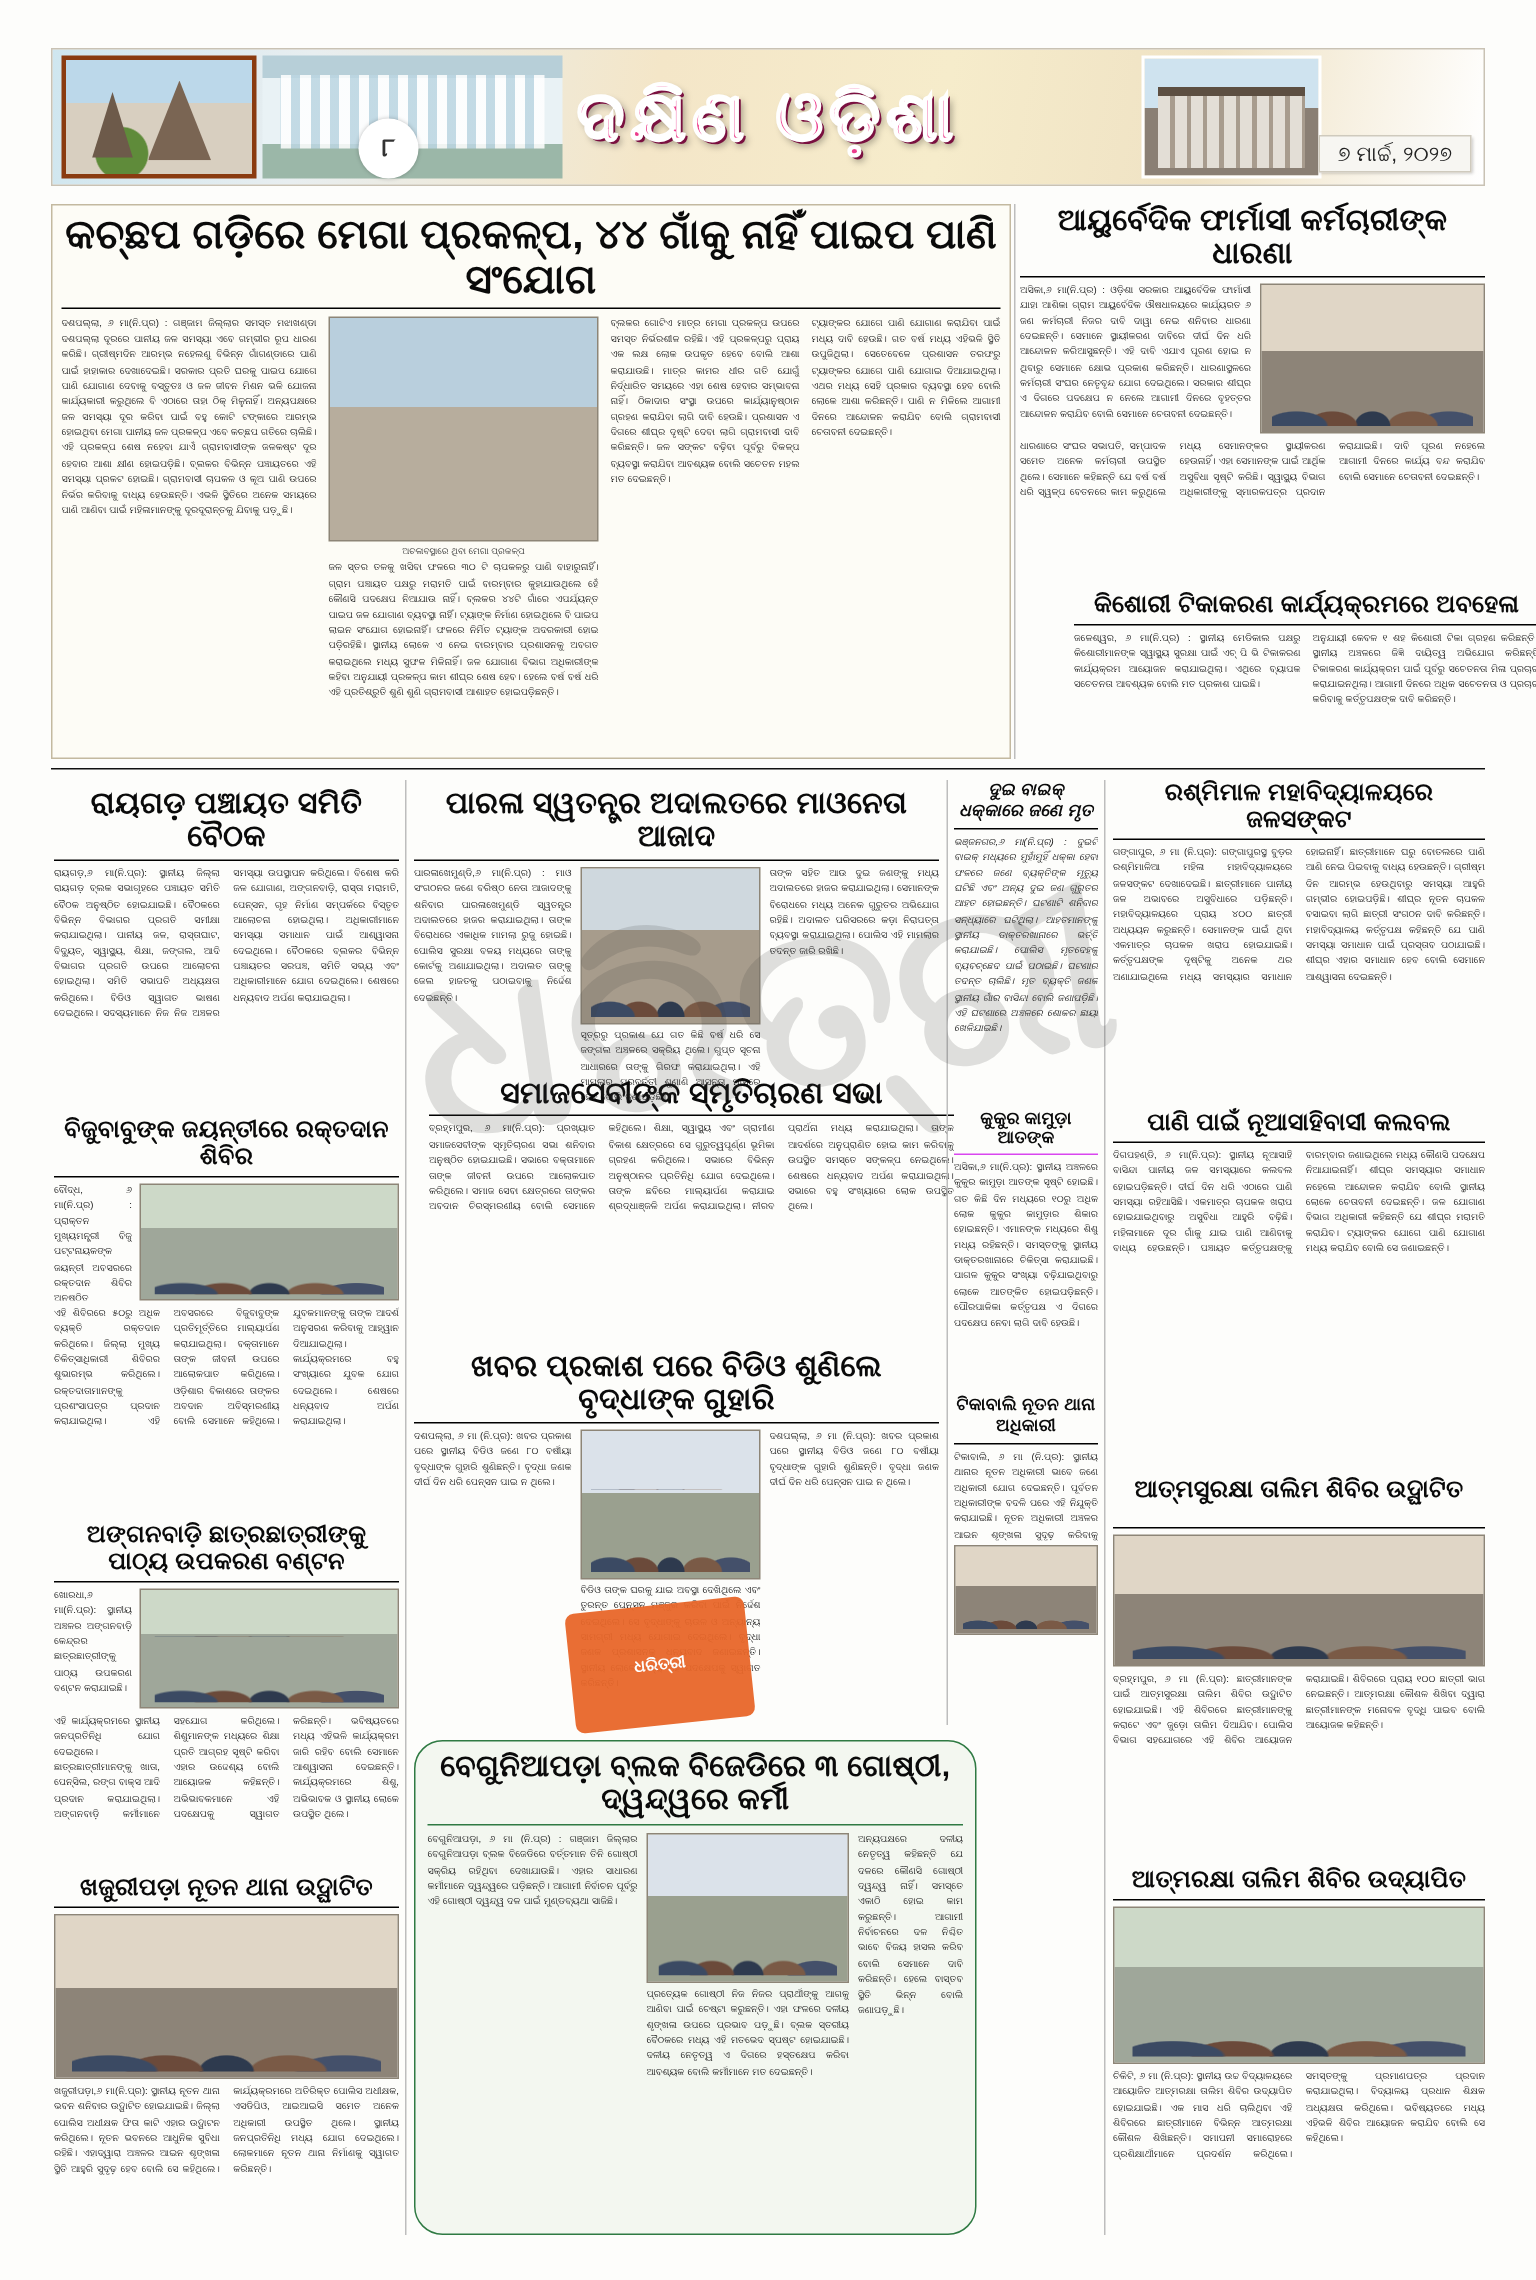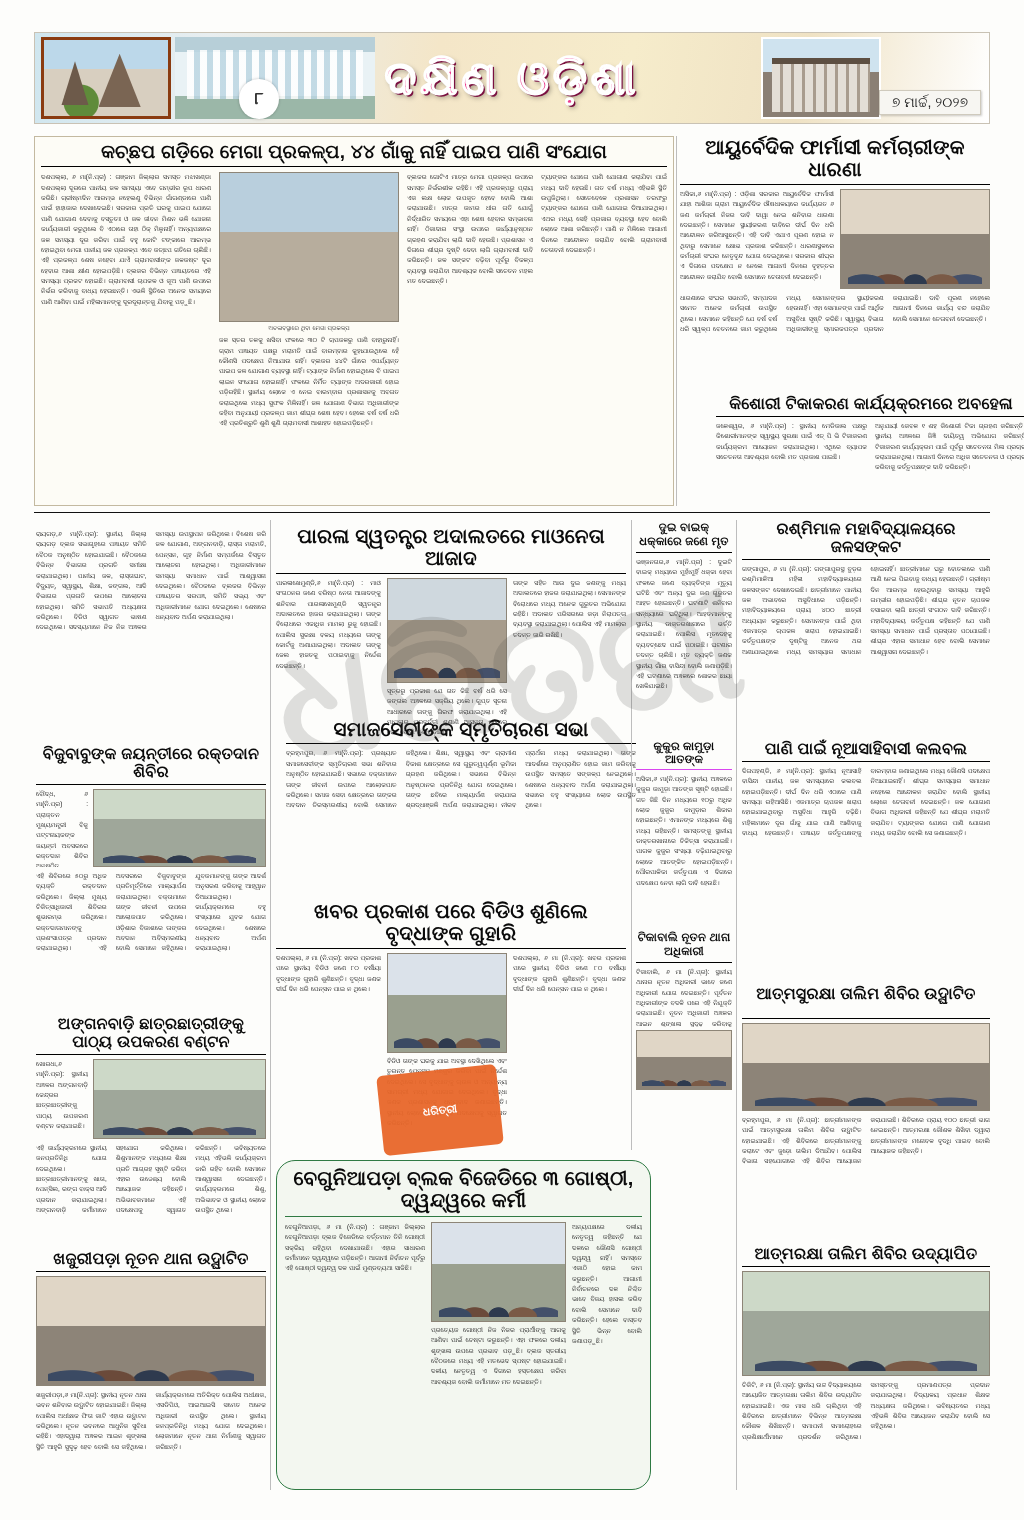--- a/index.html
+++ b/index.html
@@ -106,21 +106,21 @@
     box-shadow: 1px 1px 2px rgba(0,0,0,.2);
     white-space: nowrap;
   }
 
   
   .blk { position: absolute; }
   .hl {
     font-weight: 700; color:#0a0a0a; line-height:1.12;
     text-align: center; letter-spacing: .2px;
   }
-  .hl.lead { font-size: 19px; }
+  .hl.lead { font-size: 27px; }
   .hl.big  { font-size: 20px; }
   .hl.mid  { font-size: 16px; }
   .hl.xs   { font-size: 11.5px; }
 
   .body {
     font-size: 6.4px; line-height: 1.62; color:#202020;
     text-align: justify; hyphens: auto; word-spacing: .2px;
   }
   .cols2 { column-count: 2; column-gap: 9px; }
   .cols3 { column-count: 3; column-gap: 9px; }
@@ -230,36 +230,37 @@
     <div class="hl mid" style="border-bottom:1px solid #000; padding-bottom:3px;">କିଶୋରୀ ଟିକାକରଣ କାର୍ଯ୍ୟକ୍ରମରେ ଅବହେଳା</div>
     <div style="display:flex; gap:8px; margin-top:4px;">
       <div class="body" style="flex:1; height:80px; overflow:hidden;">ଜଳେଶ୍ୱର, ୬ ମା(ନି.ପ୍ର) : ସ୍ଥାନୀୟ ମେଡିକାଲ ପକ୍ଷରୁ କିଶୋରୀମାନଙ୍କ ସ୍ୱାସ୍ଥ୍ୟ ସୁରକ୍ଷା ପାଇଁ ଏଚ୍ ପି ଭି ଟିକାକରଣ କାର୍ଯ୍ୟକ୍ରମ ଆୟୋଜନ କରାଯାଇଥିଲା। ଏଥିରେ ବ୍ୟାପକ ସଚେତନତା ଆବଶ୍ୟକ ବୋଲି ମତ ପ୍ରକାଶ ପାଇଛି।</div>
       <div class="body" style="flex:1; height:80px; overflow:hidden;">ଅନୁଯାୟୀ କେବଳ ୧ ଶହ କିଶୋରୀ ଟିକା ଗ୍ରହଣ କରିଛନ୍ତି। ସ୍ଥାନୀୟ ଅଞ୍ଚଳରେ ଜିଜ୍ଞି ଦାୟିତ୍ୱ ଅଭିଯୋଗ କରିଛନ୍ତି ଟିକାକରଣ କାର୍ଯ୍ୟକ୍ରମ ପାଇଁ ପୂର୍ବରୁ ସଚେତନତା ମିଳା ପ୍ରଚାର କରାଯାଇନଥିଲା। ଆଗାମୀ ଦିନରେ ଅଧିକ ସଚେତନତା ଓ ପ୍ରଚାର କରିବାକୁ କର୍ତ୍ତୃପକ୍ଷଙ୍କ ଦାବି କରିଛନ୍ତି।</div>
     </div>
   </div>
 
   <div class="hrule" style="left:34px; top:512px; width:956px;"></div>
 
   <div class="blk" style="left:36px; top:525px; width:230px; height:215px;">
+    <div class="hl big" style="border-bottom:1px solid #000; padding-bottom:3px;">ରାୟଗଡ଼ ପଞ୍ଚାୟତ ସମିତି ବୈଠକ</div>
     <div class="body cols2" style="margin-top:4px; height:185px; overflow:hidden;">ରାୟଗଡ଼,୬ ମା(ନି.ପ୍ର): ସ୍ଥାନୀୟ ଜିଲ୍ଲା ରାୟଗଡ଼ ବ୍ଲକ ସଭାଗୃହରେ ପଞ୍ଚାୟତ ସମିତି ବୈଠକ ଅନୁଷ୍ଠିତ ହୋଇଯାଇଛି। ବୈଠକରେ ବିଭିନ୍ନ ବିଭାଗର ପ୍ରଗତି ସମୀକ୍ଷା କରାଯାଇଥିଲା। ପାନୀୟ ଜଳ, ରାସ୍ତାଘାଟ, ବିଦ୍ୟୁତ୍, ସ୍ୱାସ୍ଥ୍ୟ, ଶିକ୍ଷା, ଜଙ୍ଗଲ, ଆଦି ବିଭାଗର ପ୍ରଗତି ଉପରେ ଆଲୋଚନା ହୋଇଥିଲା। ସମିତି ସଭାପତି ଅଧ୍ୟକ୍ଷତା କରିଥିଲେ। ବିଡିଓ ସ୍ୱାଗତ ଭାଷଣ ଦେଇଥିଲେ। ସଦସ୍ୟମାନେ ନିଜ ନିଜ ଅଞ୍ଚଳର ସମସ୍ୟା ଉପସ୍ଥାପନ କରିଥିଲେ। ବିଶେଷ କରି ଜଳ ଯୋଗାଣ, ଅଙ୍ଗନବାଡ଼ି, ରାସ୍ତା ମରାମତି, ପେନ୍ସନ, ଗୃହ ନିର୍ମାଣ ସମ୍ପର୍କରେ ବିସ୍ତୃତ ଆଲୋଚନା ହୋଇଥିଲା। ଅଧିକାରୀମାନେ ସମସ୍ୟା ସମାଧାନ ପାଇଁ ଆଶ୍ୱାସନା ଦେଇଥିଲେ। ବୈଠକରେ ବ୍ଲକର ବିଭିନ୍ନ ପଞ୍ଚାୟତର ସରପଞ୍ଚ, ସମିତି ସଭ୍ୟ ଏବଂ ଅଧିକାରୀମାନେ ଯୋଗ ଦେଇଥିଲେ। ଶେଷରେ ଧନ୍ୟବାଦ ଅର୍ପଣ କରାଯାଇଥିଲା।</div>
   </div>
 
   <div class="blk" style="left:276px; top:525px; width:350px; height:195px;">
     <div class="hl big" style="border-bottom:1px solid #000; padding-bottom:3px;">ପାରଳା ସ୍ୱତନ୍ତ୍ର ଅଦାଲତରେ ମାଓନେତା ଆଜାଦ</div>
     <div style="display:flex; gap:6px; margin-top:4px;">
       <div class="body" style="flex:0 0 105px; height:160px; overflow:hidden;">ପାରଳାଖେମୁଣ୍ଡି,୬ ମା(ନି.ପ୍ର) : ମାଓ ସଂଗଠନର ଜଣେ ବରିଷ୍ଠ ନେତା ଆଜାଦଙ୍କୁ ଶନିବାର ପାରଳାଖେମୁଣ୍ଡି ସ୍ୱତନ୍ତ୍ର ଅଦାଲତରେ ହାଜର କରାଯାଇଥିଲା। ତାଙ୍କ ବିରୋଧରେ ଏକାଧିକ ମାମଲା ରୁଜୁ ହୋଇଛି। ପୋଲିସ ସୁରକ୍ଷା ବଳୟ ମଧ୍ୟରେ ତାଙ୍କୁ କୋର୍ଟକୁ ଅଣାଯାଇଥିଲା। ଅଦାଲତ ତାଙ୍କୁ ଜେଲ ହାଜତକୁ ପଠାଇବାକୁ ନିର୍ଦ୍ଦେଶ ଦେଇଛନ୍ତି।</div>
       <div style="flex:0 0 120px;">
         <div class="photo ph-street figure-people" style="position:relative; width:100%; height:105px; border:1px solid #8d8577;"></div>
         <div class="body" style="margin-top:3px; height:52px; overflow:hidden;">ସୂତ୍ରରୁ ପ୍ରକାଶ ଯେ ଗତ କିଛି ବର୍ଷ ଧରି ସେ ଜଙ୍ଗଲ ଅଞ୍ଚଳରେ ସକ୍ରିୟ ଥିଲେ। ଗୁପ୍ତ ସୂଚନା ଆଧାରରେ ତାଙ୍କୁ ଗିରଫ କରାଯାଇଥିଲା। ଏହି ମାମଲାର ପରବର୍ତ୍ତୀ ଶୁଣାଣି ଆସନ୍ତା ମାସରେ ହେବ ବୋଲି ଜଣାପଡ଼ିଛି।</div>
       </div>
       <div class="body" style="flex:1; height:160px; overflow:hidden;">ତାଙ୍କ ସହିତ ଆଉ ଦୁଇ ଜଣଙ୍କୁ ମଧ୍ୟ ଅଦାଲତରେ ହାଜର କରାଯାଇଥିଲା। ସେମାନଙ୍କ ବିରୋଧରେ ମଧ୍ୟ ଅନେକ ଗୁରୁତର ଅଭିଯୋଗ ରହିଛି। ଅଦାଲତ ପରିସରରେ କଡ଼ା ନିରାପତ୍ତା ବ୍ୟବସ୍ଥା କରାଯାଇଥିଲା। ପୋଲିସ ଏହି ମାମଲାର ତଦନ୍ତ ଜାରି ରଖିଛି।</div>
     </div>
   </div>
 
-  <div class="blk" style="left:636px; top:520px; width:96px; height:215px;">
+  <div class="blk" style="left:636px; top:520px; width:96px; height:215px;font-style:italic;">
     <div class="hl xs" style="border-bottom:1px solid #000; padding-bottom:3px; line-height:1.25;">ଦୁଇ ବାଇକ୍ ଧକ୍କାରେ ଜଣେ ମୃତ</div>
     <div class="body" style="margin-top:4px; height:185px; overflow:hidden;">ଭଞ୍ଜନଗର,୬ ମା(ନି.ପ୍ର) : ଦୁଇଟି ବାଇକ୍ ମଧ୍ୟରେ ମୁହାଁମୁହିଁ ଧକ୍କା ହେବା ଫଳରେ ଜଣେ ବ୍ୟକ୍ତିଙ୍କ ମୃତ୍ୟୁ ଘଟିଛି ଏବଂ ଅନ୍ୟ ଦୁଇ ଜଣ ଗୁରୁତର ଆହତ ହୋଇଛନ୍ତି। ଘଟଣାଟି ଶନିବାର ସନ୍ଧ୍ୟାରେ ଘଟିଥିଲା। ଆହତମାନଙ୍କୁ ସ୍ଥାନୀୟ ଡାକ୍ତରଖାନାରେ ଭର୍ତ୍ତି କରାଯାଇଛି। ପୋଲିସ ମୃତଦେହକୁ ବ୍ୟବଚ୍ଛେଦ ପାଇଁ ପଠାଇଛି। ଘଟଣାର ତଦନ୍ତ ଚାଲିଛି। ମୃତ ବ୍ୟକ୍ତି ଜଣକ ସ୍ଥାନୀୟ ଗାଁର ବାସିନ୍ଦା ବୋଲି ଜଣାପଡ଼ିଛି। ଏହି ଘଟଣାରେ ଅଞ୍ଚଳରେ ଶୋକର ଛାୟା ଖେଳିଯାଇଛି।</div>
   </div>
 
   <div class="blk" style="left:742px; top:520px; width:248px; height:215px;">
     <div class="hl mid" style="border-bottom:1px solid #000; padding-bottom:3px;">ରଶ୍ମିମାଳ ମହାବିଦ୍ୟାଳୟରେ ଜଳସଙ୍କଟ</div>
     <div class="body cols2" style="margin-top:4px; height:185px; overflow:hidden;">ଗଙ୍ଗାପୁର, ୬ ମା (ନି.ପ୍ର): ଗଙ୍ଗାପୁରସ୍ଥ ବୁଡ଼ର ରଶ୍ମିମାଳିଆ ମହିଳା ମହାବିଦ୍ୟାଳୟରେ ଜଳସଙ୍କଟ ଦେଖାଦେଇଛି। ଛାତ୍ରୀମାନେ ପାନୀୟ ଜଳ ଅଭାବରେ ଅସୁବିଧାରେ ପଡ଼ିଛନ୍ତି। ମହାବିଦ୍ୟାଳୟରେ ପ୍ରାୟ ୪୦୦ ଛାତ୍ରୀ ଅଧ୍ୟୟନ କରୁଛନ୍ତି। ସେମାନଙ୍କ ପାଇଁ ଥିବା ଏକମାତ୍ର ଚାପକଳ ଖରାପ ହୋଇଯାଇଛି। କର୍ତ୍ତୃପକ୍ଷଙ୍କ ଦୃଷ୍ଟିକୁ ଅନେକ ଥର ଅଣାଯାଇଥିଲେ ମଧ୍ୟ ସମସ୍ୟାର ସମାଧାନ ହୋଇନାହିଁ। ଛାତ୍ରୀମାନେ ଘରୁ ବୋତଲରେ ପାଣି ଆଣି ନେଇ ପିଇବାକୁ ବାଧ୍ୟ ହେଉଛନ୍ତି। ଗ୍ରୀଷ୍ମ ଦିନ ଆରମ୍ଭ ହେଉଥିବାରୁ ସମସ୍ୟା ଆହୁରି ଗମ୍ଭୀର ହୋଇପଡ଼ିଛି। ଶୀଘ୍ର ନୂତନ ଚାପକଳ ବସାଇବା ଲାଗି ଛାତ୍ରୀ ସଂଗଠନ ଦାବି କରିଛନ୍ତି। ମହାବିଦ୍ୟାଳୟ କର୍ତ୍ତୃପକ୍ଷ କହିଛନ୍ତି ଯେ ପାଣି ସମସ୍ୟା ସମାଧାନ ପାଇଁ ପ୍ରସ୍ତାବ ପଠାଯାଇଛି। ଶୀଘ୍ର ଏହାର ସମାଧାନ ହେବ ବୋଲି ସେମାନେ ଆଶ୍ୱାସନା ଦେଇଛନ୍ତି।</div>
   </div>
 
   <div class="blk" style="left:286px; top:718px; width:350px; height:175px;">

